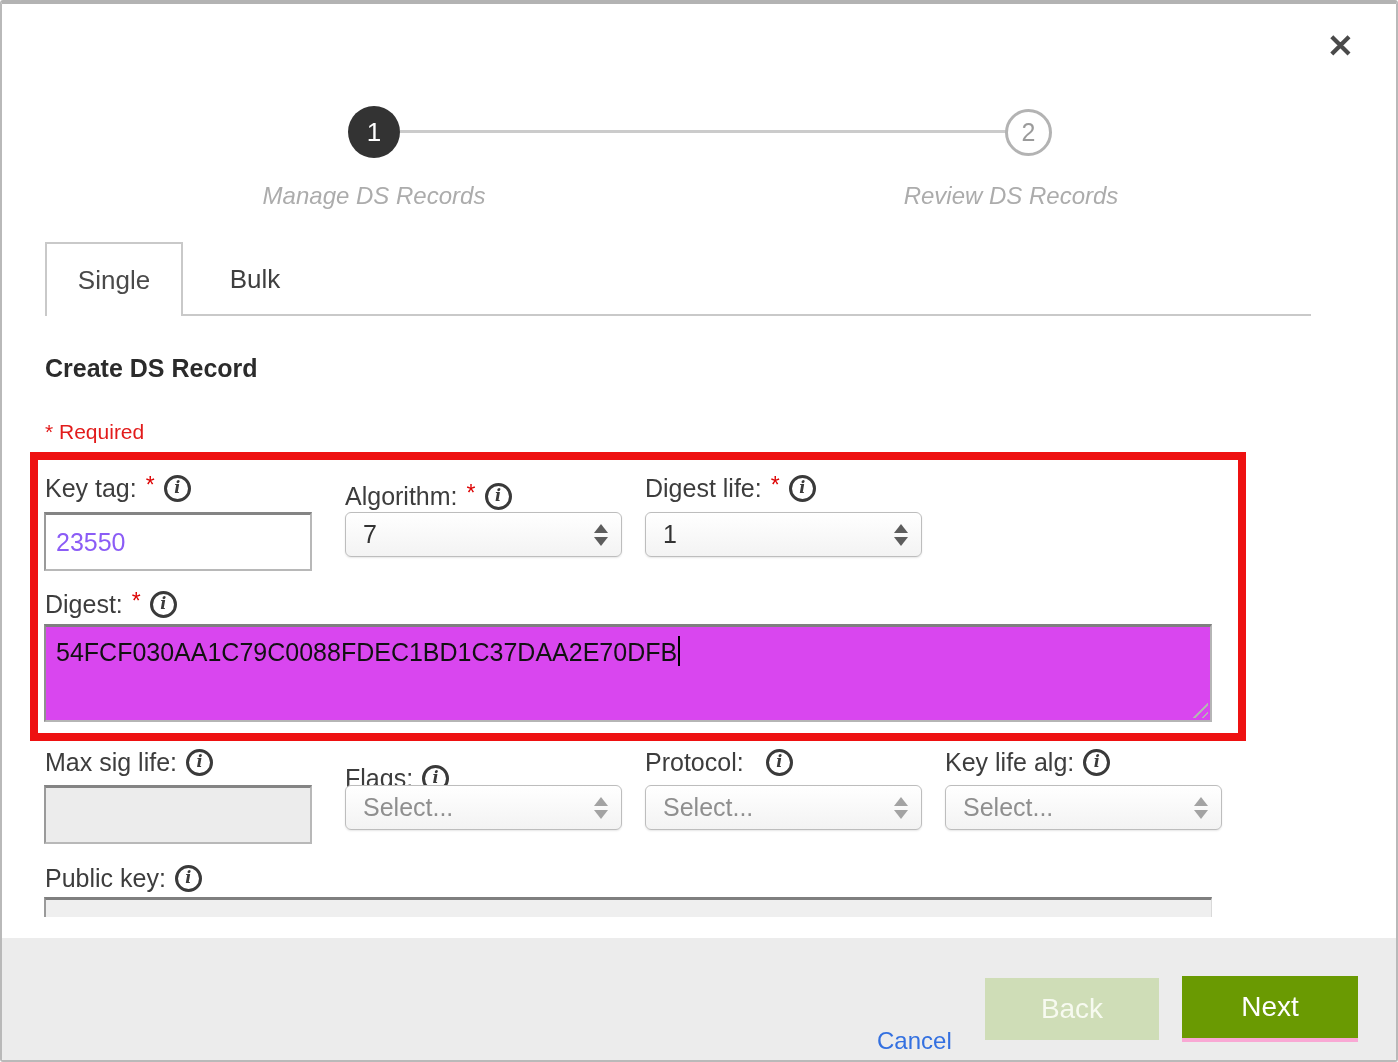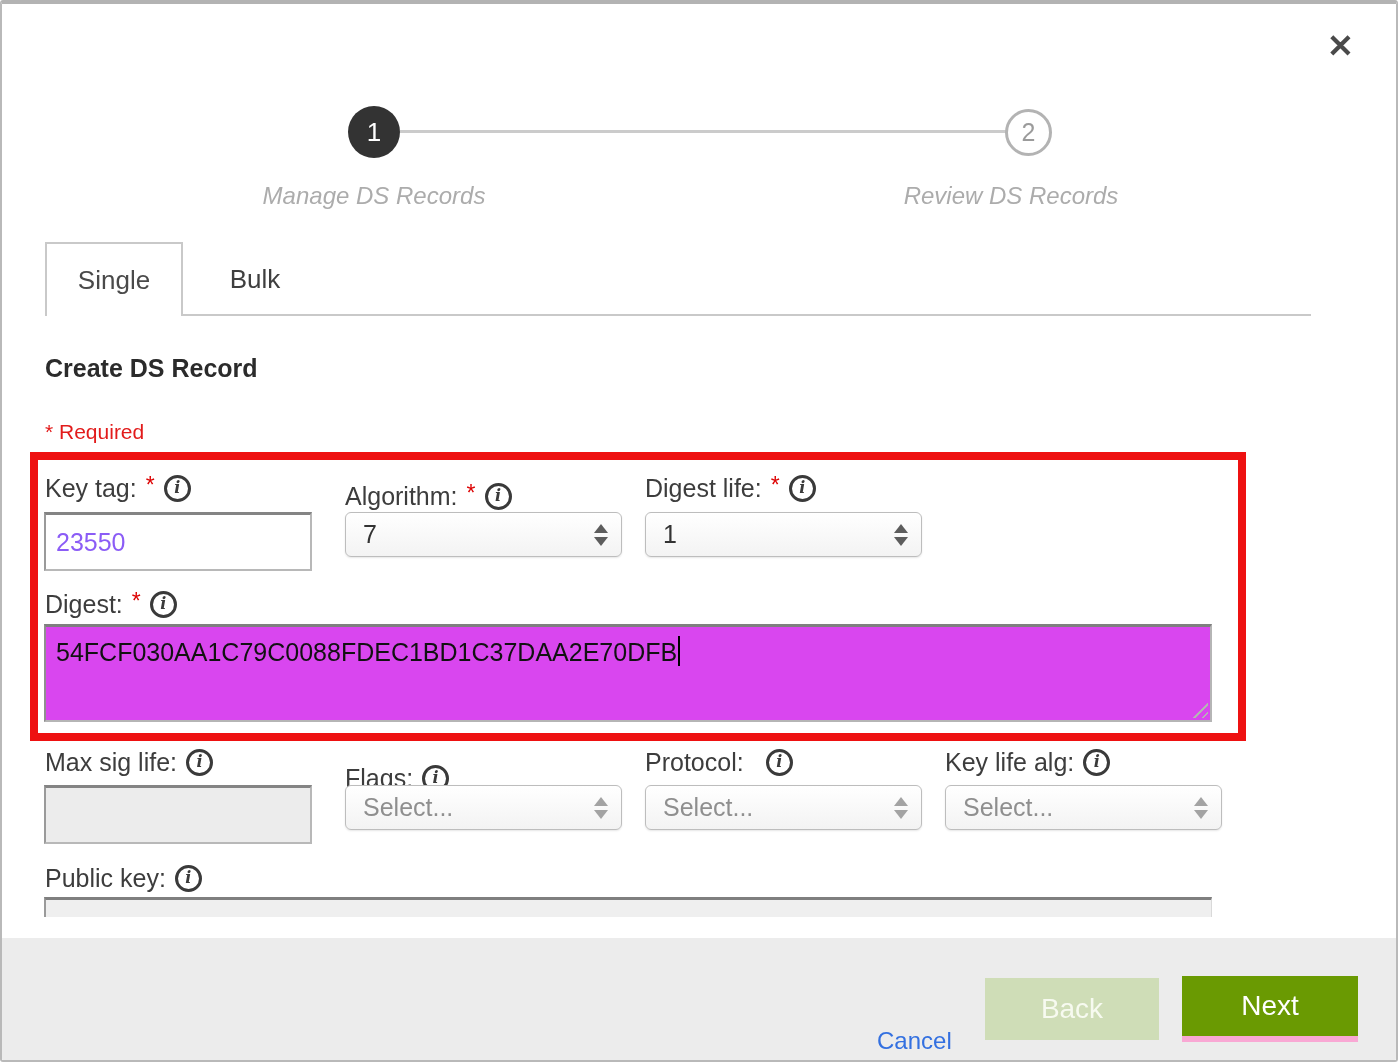--- a/index.html
+++ b/index.html
@@ -91,21 +91,21 @@
     background:#efefef; border-top:3px solid #7f7f7f; border-left:2px solid #9a9a9a;
     border-right:1px solid #d9d9d9; }
 
   
   .footer { position:absolute; left:0; bottom:0; width:100%; height:122px; background:#ececec; }
   .cancel-link { position:absolute; left:875px; top:988px; font-size:24px; color:#3370e0; cursor:pointer; z-index:3;margin-top:35px; }
   .btn-back { position:absolute; left:983px; top:974px; width:174px; height:62px;
     background:#cfddb7; color:#f7faf0; font-size:28px;
     display:flex; align-items:center; justify-content:center; z-index:3; cursor:default; }
   .btn-next { position:absolute; left:1180px; top:972px; width:176px; height:66px;
-    background:#6a9a02; border-bottom:6px solid #f9a8d4; color:#fff; font-size:28px;
+    background:#6a9a02; border-bottom:4px solid #f9a8d4; color:#fff; font-size:28px;
     display:flex; align-items:center; justify-content:center; z-index:3; cursor:pointer; }
 </style>
 </head>
 <body>
 
 <div class="modal">
 
   <div class="close">✕</div>
 
   <div class="connector"></div>

